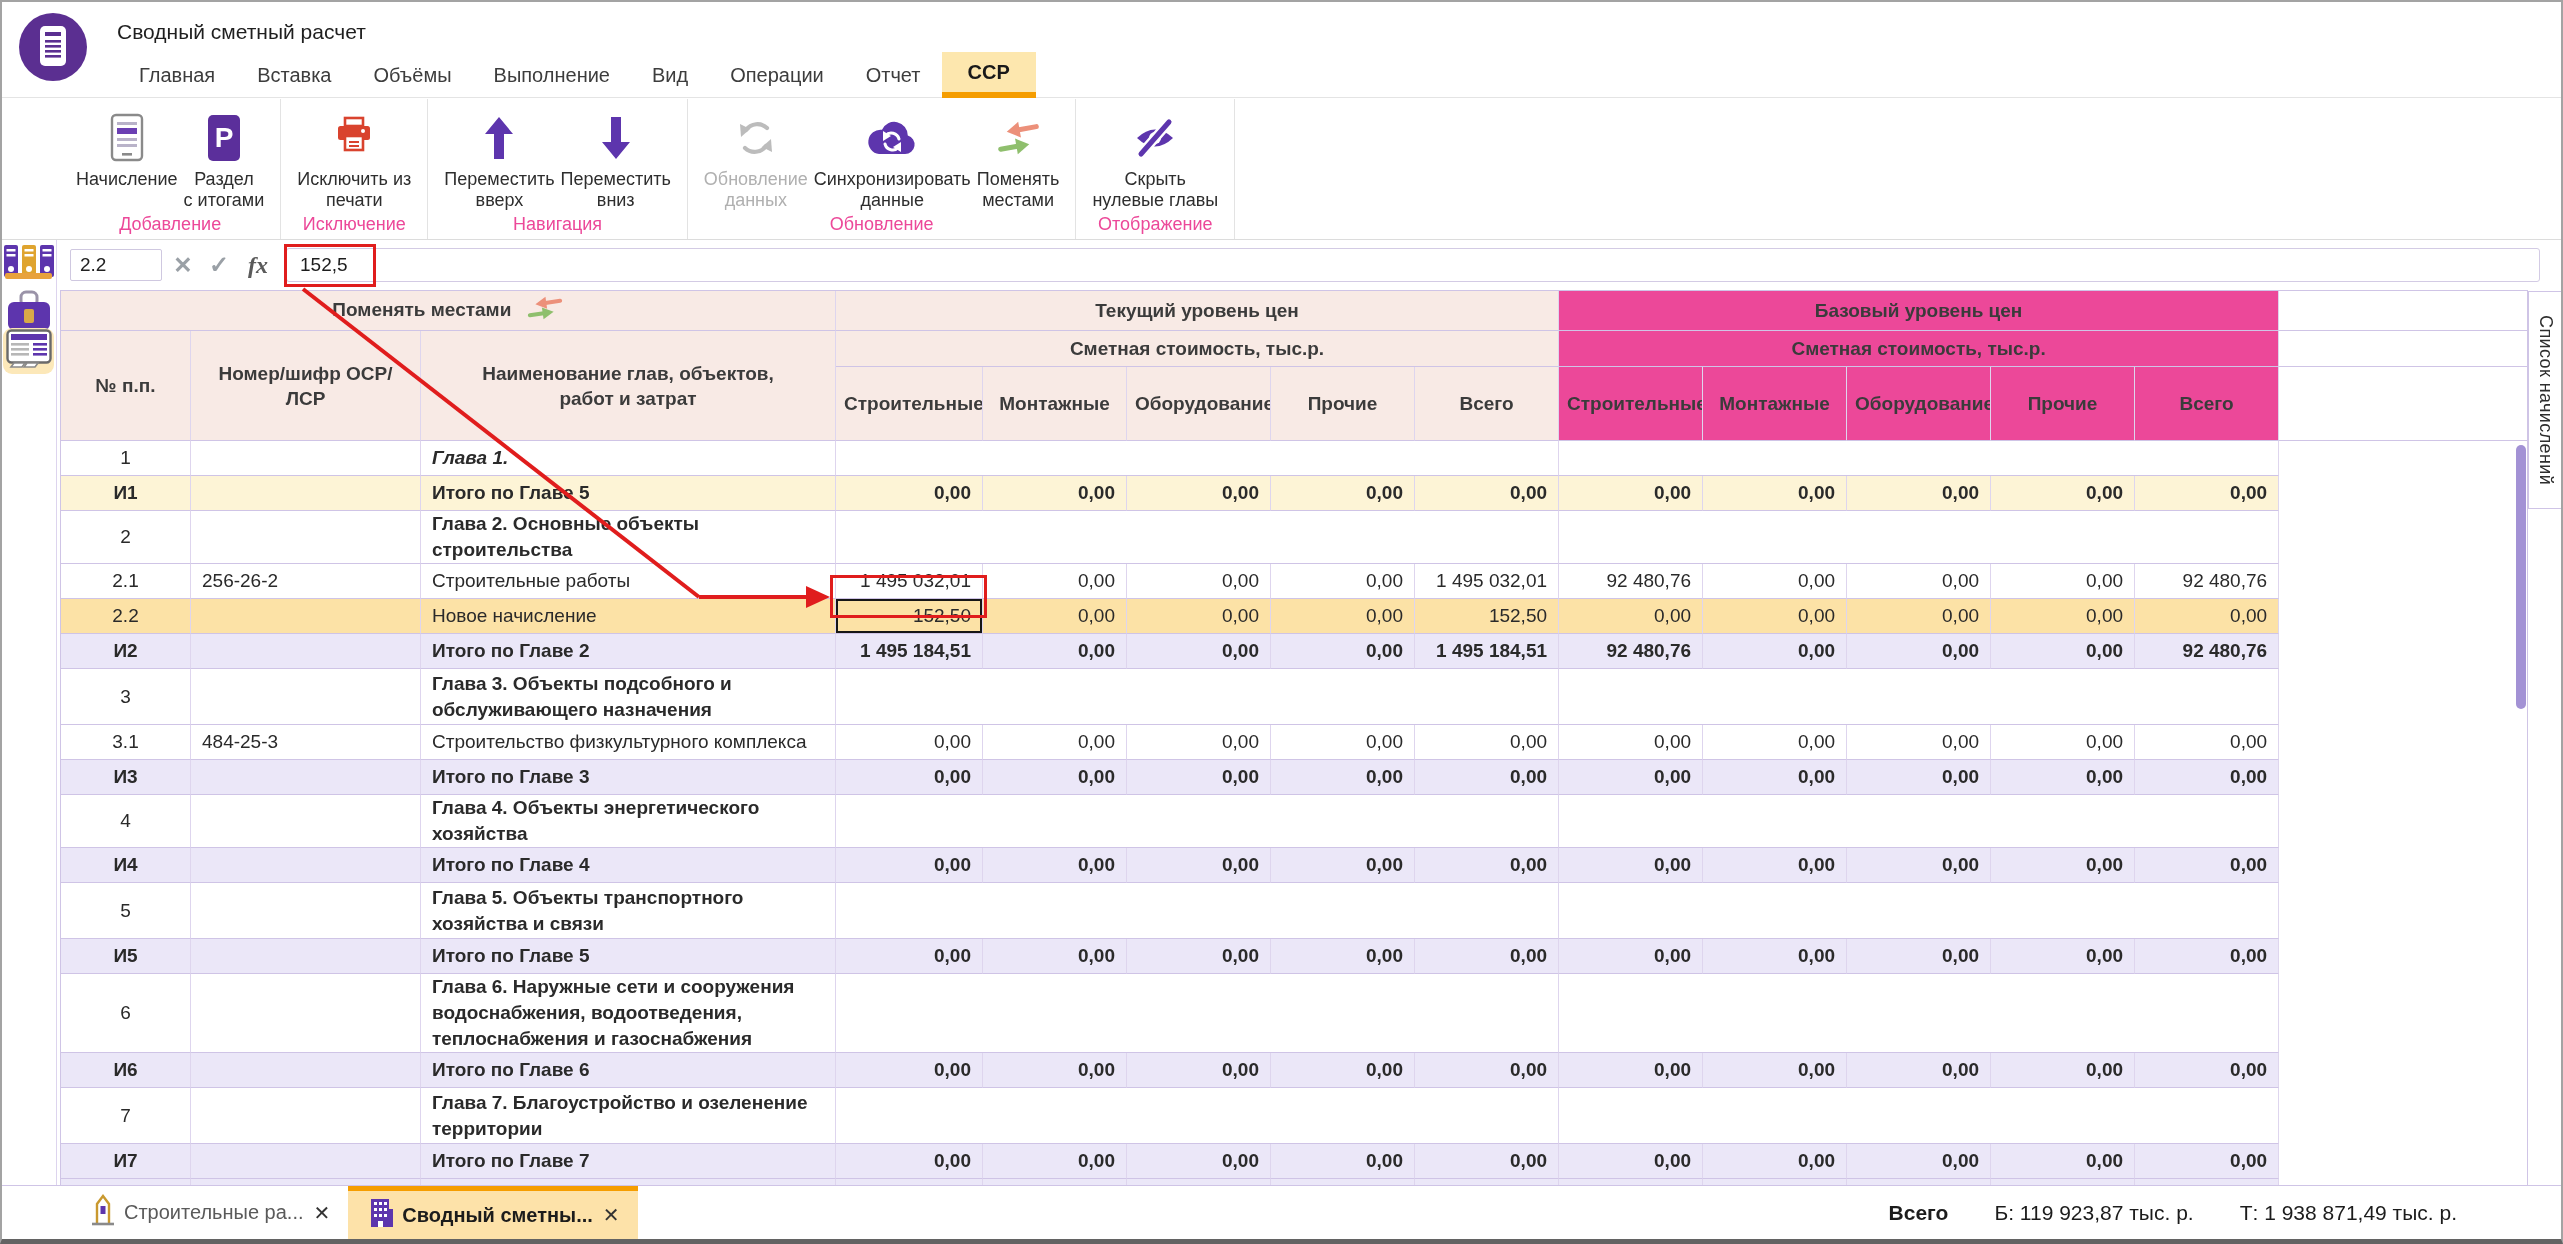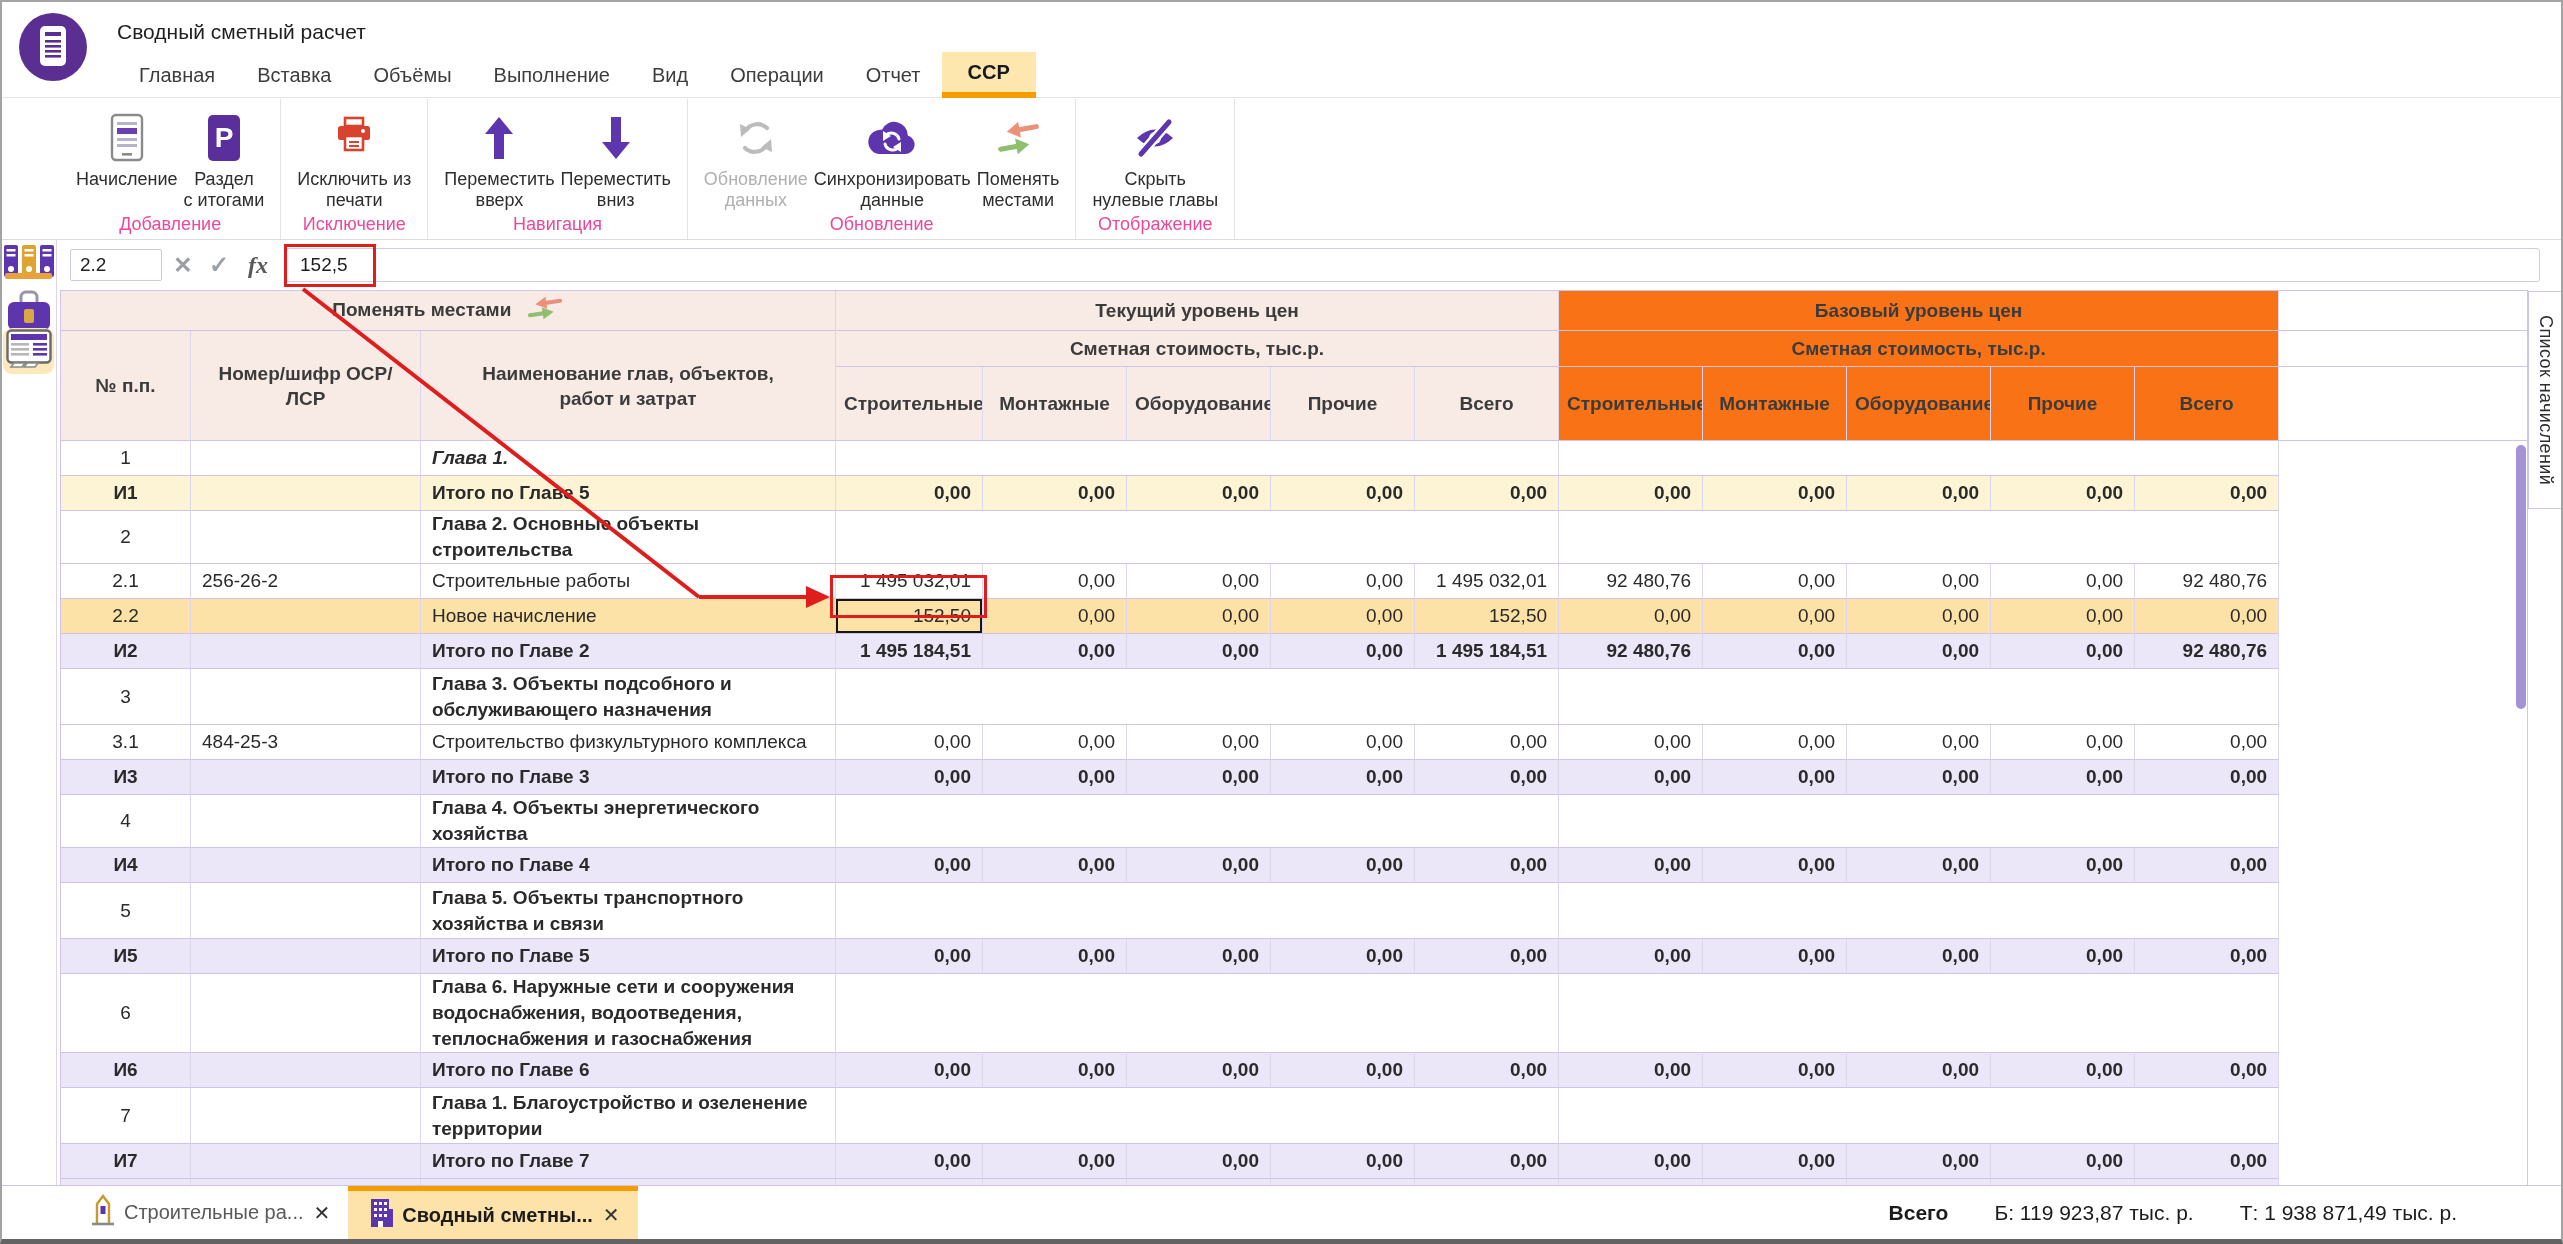--- a/index.html
+++ b/index.html
@@ -44,21 +44,21 @@
   .fb-input{position:absolute;left:228px;right:23px;top:8px;height:34px;border:1px solid #d3cbe4;border-radius:3px;
             display:flex;align-items:center;padding-left:13px;font-size:19px;box-sizing:border-box;color:#1d1d1d;}
 
   
   .table-region{position:absolute;left:60px;top:290px;width:2467px;height:895px;overflow:hidden;background:#fff;}
   table.grid{border-collapse:separate;border-spacing:0;table-layout:fixed;width:2467px;
              border-top:1px solid #cfc4e6;border-left:1px solid #cfc4e6;}
   .grid th,.grid td{box-sizing:border-box;border-right:1px solid #ded5ee;border-bottom:1px solid #cfc4e6;overflow:hidden;vertical-align:middle;}
   .grid thead th{font-size:19px;font-weight:bold;color:#3b3b3b;text-align:center;padding:0 8px;line-height:25px;}
   th.pink{background:#f8eae5;}
-  th.green{background:#f97316;}
+  th.green{background:#ec4899;}
   th.plain{background:#fff;}
   tr.hdA th{height:40px;}
   tr.hdB th{height:36px;}
   tr.hdC th{height:74px;}
   .grid td{font-size:19px;color:#2a2a2a;padding:0 11px;background:#fff;}
   td.num{text-align:center;padding:0 4px;}
   td.money{text-align:right;white-space:nowrap;}
   td.name{line-height:26px;}
   td.name.it{font-style:italic;}
   tr.chapter td.name{font-weight:bold;}
@@ -573,21 +573,21 @@
           <td class="money">0,00</td>
           <td class="money">0,00</td>
           <td class="money">0,00</td>
           <td class="money">0,00</td>
           <td class="money">0,00</td>
           <td class="trail"></td>
         </tr>
         <tr class="chapter h2">
           <td class="num">7</td>
           <td class="code"></td>
-          <td class="name">Глава 1. Благоустройство и озеленение территории</td>
+          <td class="name">Глава 7. Благоустройство и озеленение территории</td>
           <td class="merged" colspan="5"></td>
           <td class="merged" colspan="5"></td>
           <td class="trail"></td>
         </tr>
         <tr class="total h1">
           <td class="num">И7</td>
           <td class="code"></td>
           <td class="name">Итого по Главе 7</td>
           <td class="money">0,00</td>
           <td class="money">0,00</td>

